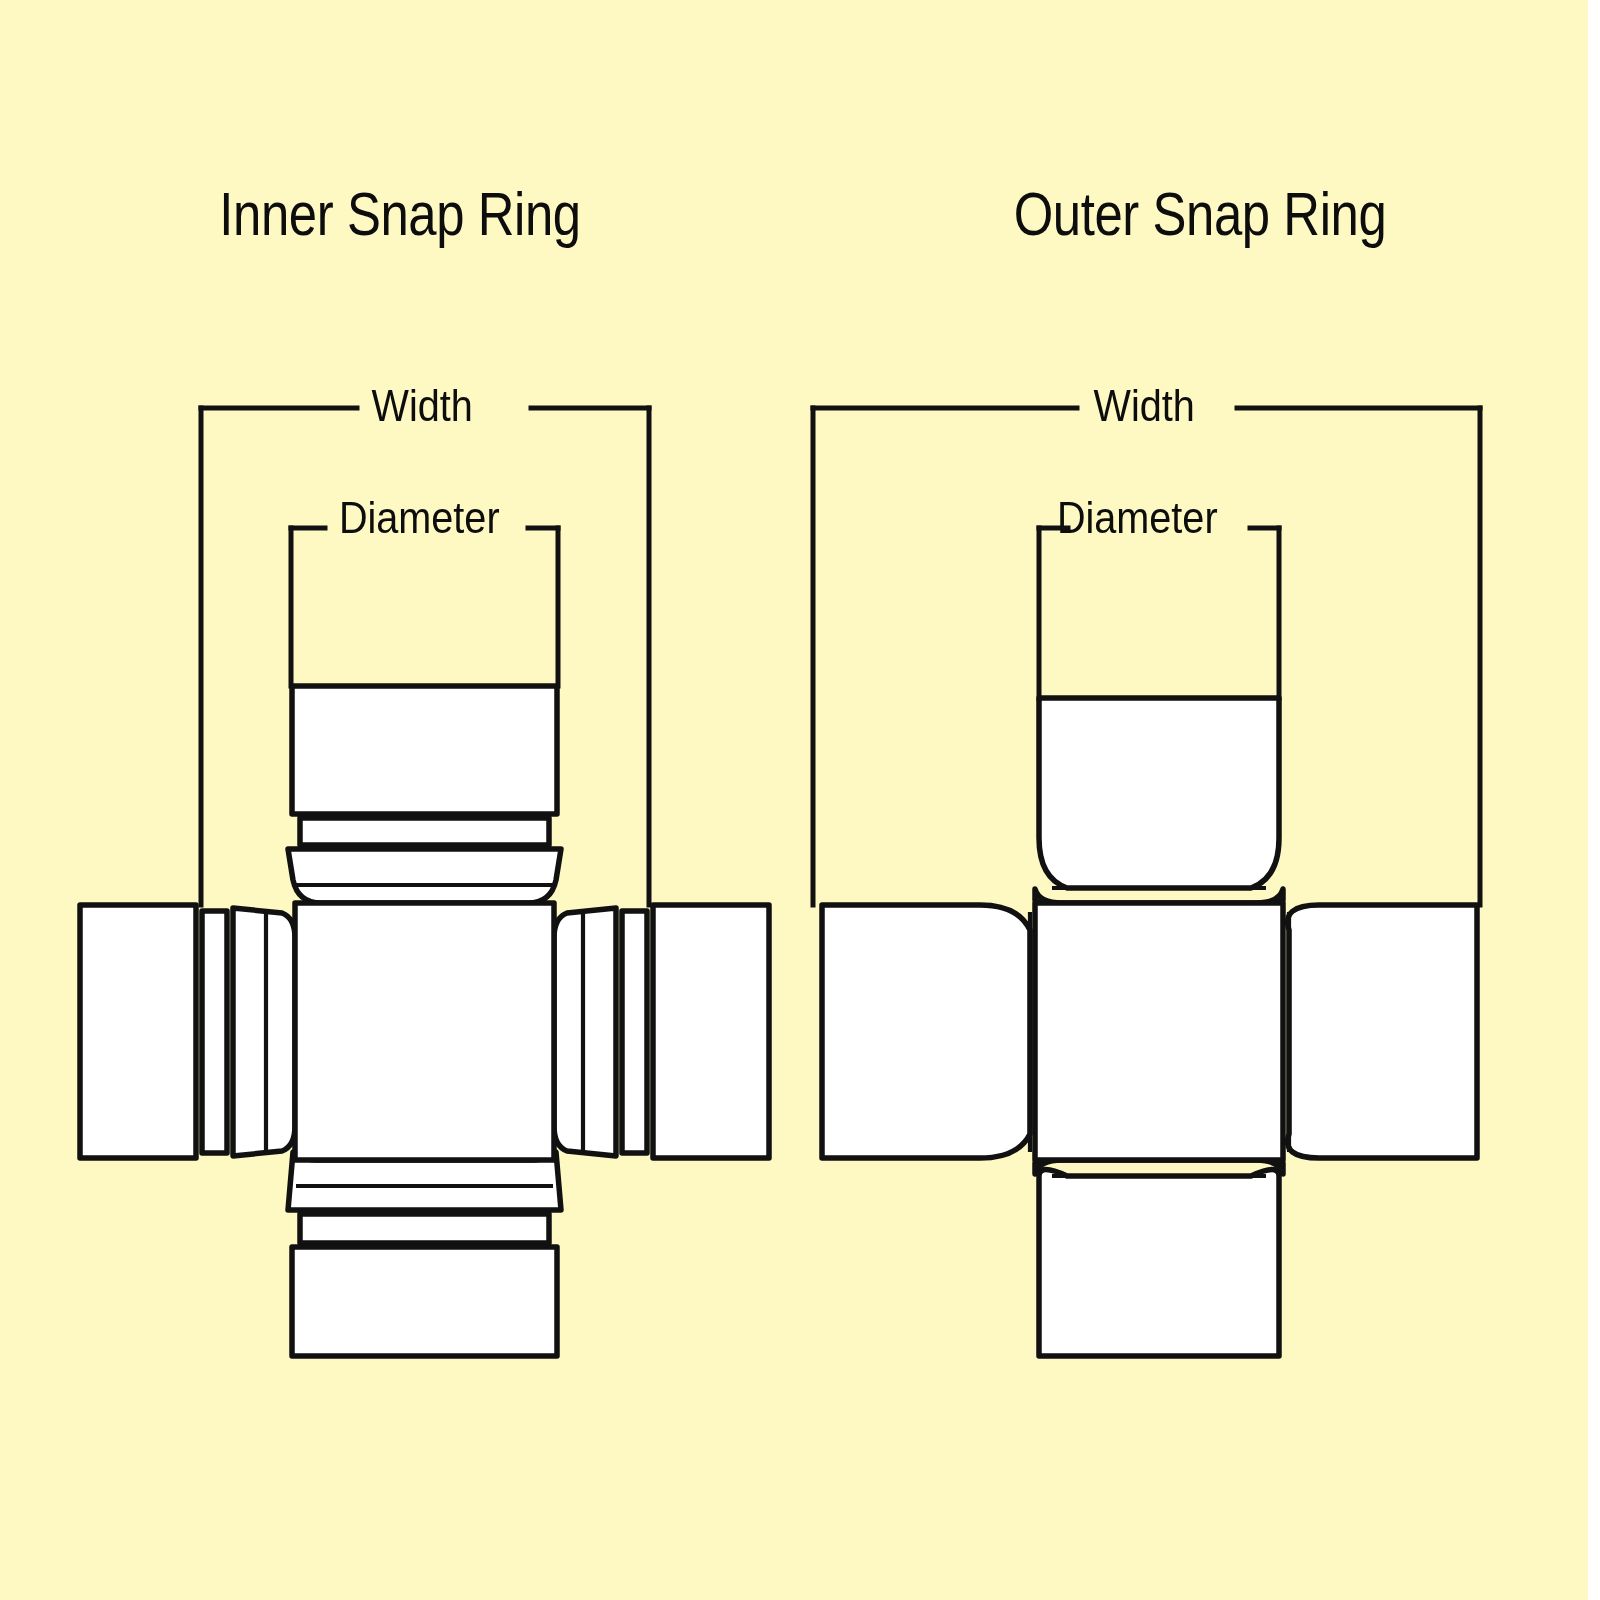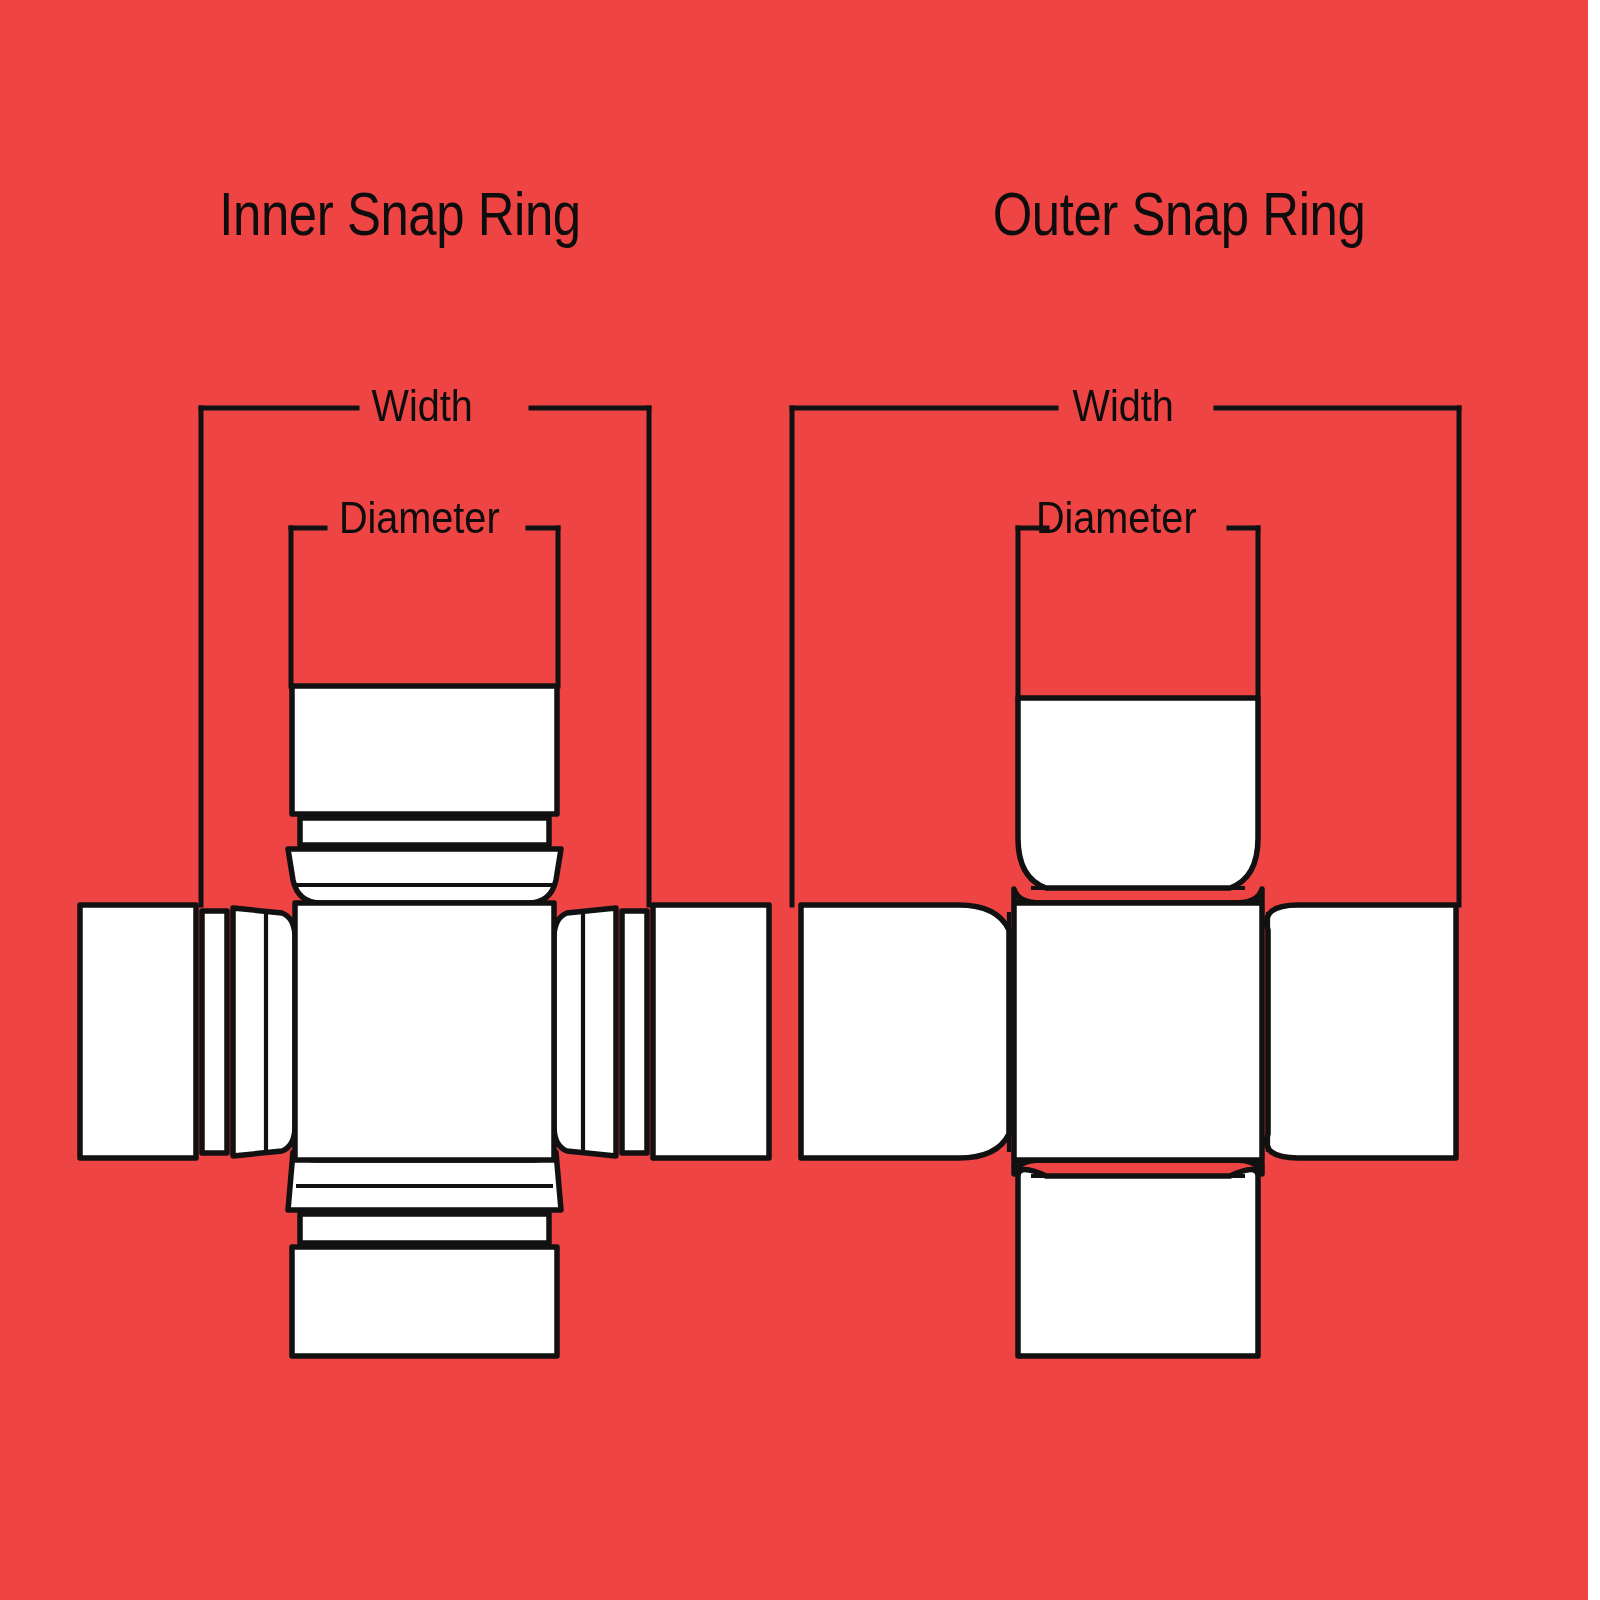--- a/index.html
+++ b/index.html
@@ -10,30 +10,30 @@
   body {
     width: 1600px;
     height: 1600px;
     font-family: "Liberation Sans", sans-serif;
     overflow: hidden;
   }
   .canvas {
     position: relative;
     width: 1588px;
     height: 1600px;
-    background: #ef4444;
+    background: #fef9c3;
   }
   .panel {
     position: absolute;
     top: 0;
     width: 800px;
     height: 1600px;
   }
   .panel-left  { left: 0; }
-  .panel-right { left: 779px; }
+  .panel-right { left: 800px; }
 
   .panel-title {
     position: absolute;
     top: 178px;
     left: 0;
     width: 800px;
     text-align: center;
     font-size: 62px;
     line-height: 72px;
     font-weight: 400;

